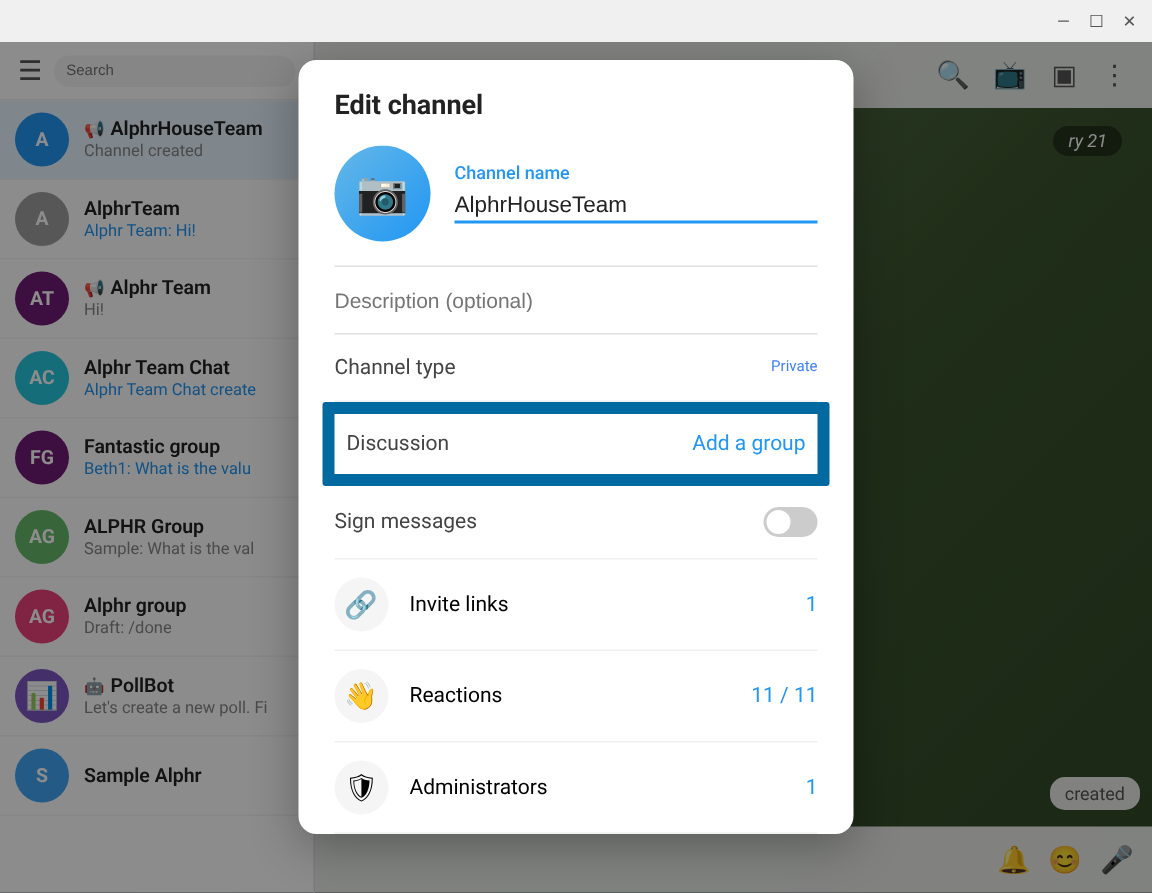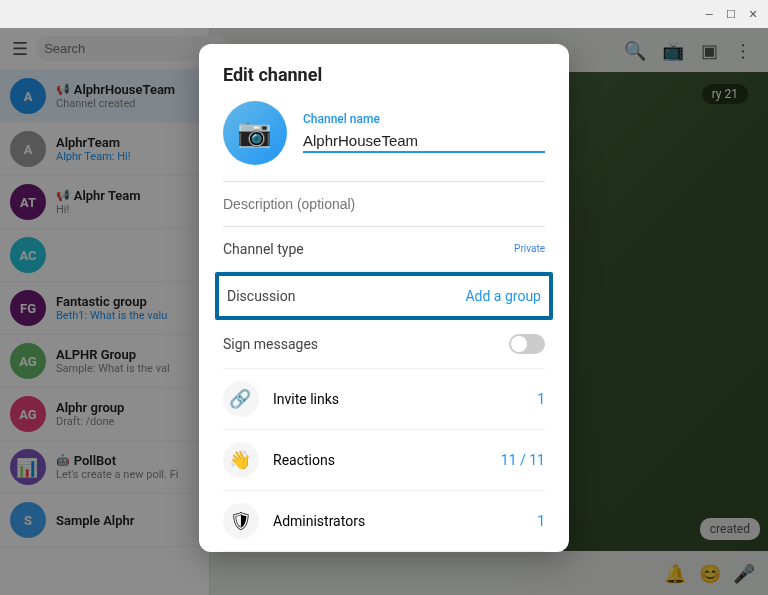--- a/index.html
+++ b/index.html
@@ -72,21 +72,21 @@
       color: #555;
       cursor: pointer;
     }
 
     .sidebar-search {
       flex: 1;
       padding: 5px 8px;
       border: none;
       background: #f5f5f5;
       border-radius: 16px;
-      font-size: 13px;
+      font-size: 10px;
       color: #888;
       outline: none;
     }
 
     .chat-list {
       flex: 1;
       overflow-y: auto;
     }
 
     .chat-item {
@@ -155,20 +155,21 @@
 
     
     .date-badge {
       position: absolute;
       top: 56px; right: 20px;
       background: rgba(0,0,0,0.4);
       color: white;
       padding: 3px 10px;
       border-radius: 12px;
       font-size: 12px;
+      font-style: italic;
     }
 
     
     .created-bubble {
       position: absolute;
       bottom: 55px; right: 8px;
       background: rgba(255,255,255,0.9);
       padding: 4px 10px;
       border-radius: 10px;
       font-size: 12px;
@@ -273,21 +274,21 @@
     .section-value {
       font-size: 10px; color: #3b82f6;
     }
 
     
     .discussion-row {
       display: flex;
       align-items: center;
       justify-content: space-between;
       padding: 12px 0;
-      border: 4px solid #0369a1;
+      border: 8px solid #0369a1;
       margin: 0 -8px;
       padding-left: 8px;
       padding-right: 8px;
       border-radius: 2px;
     }
 
     .discussion-label {
       font-size: 14px; color: #444;
     }
 
@@ -414,20 +415,24 @@
           <div class="chat-name">
             <span style="font-size:11px;">📢</span>
             Alphr Team
           </div>
           <div class="chat-preview">Hi!</div>
         </div>
       </div>
 
       <div class="chat-item">
         <div class="avatar" style="background:#26C6DA;">AC</div>
+        <div class="chat-info">
+          <div class="chat-name">Alphr Team Chat</div>
+          <div class="chat-preview blue">Alphr Team Chat create</div>
+        </div>
       </div>
 
       <div class="chat-item">
         <div class="avatar" style="background:#701a75;">FG</div>
         <div class="chat-info">
           <div class="chat-name">Fantastic group</div>
           <div class="chat-preview blue">Beth1: What is the valu</div>
         </div>
       </div>
 

